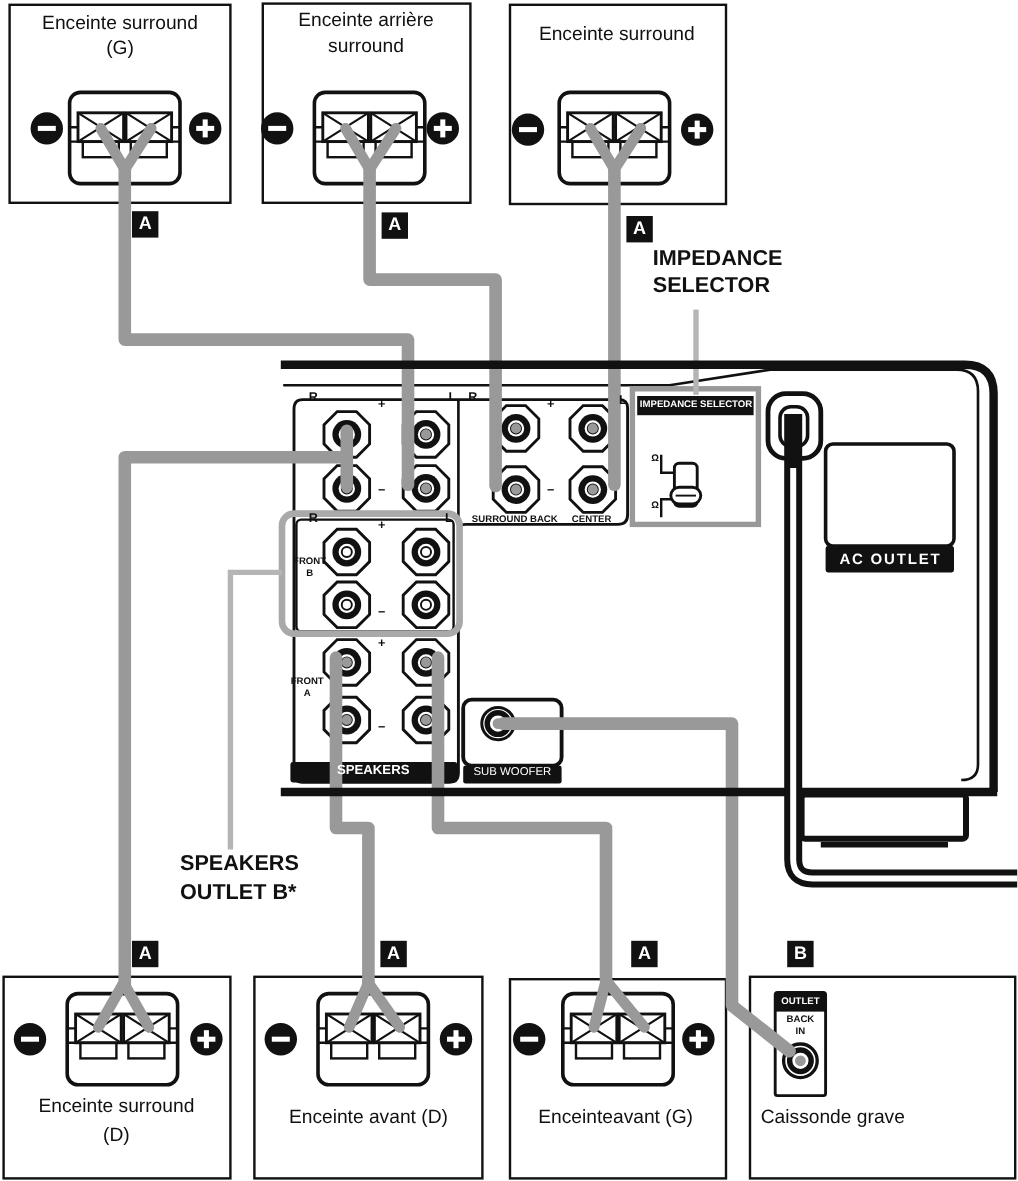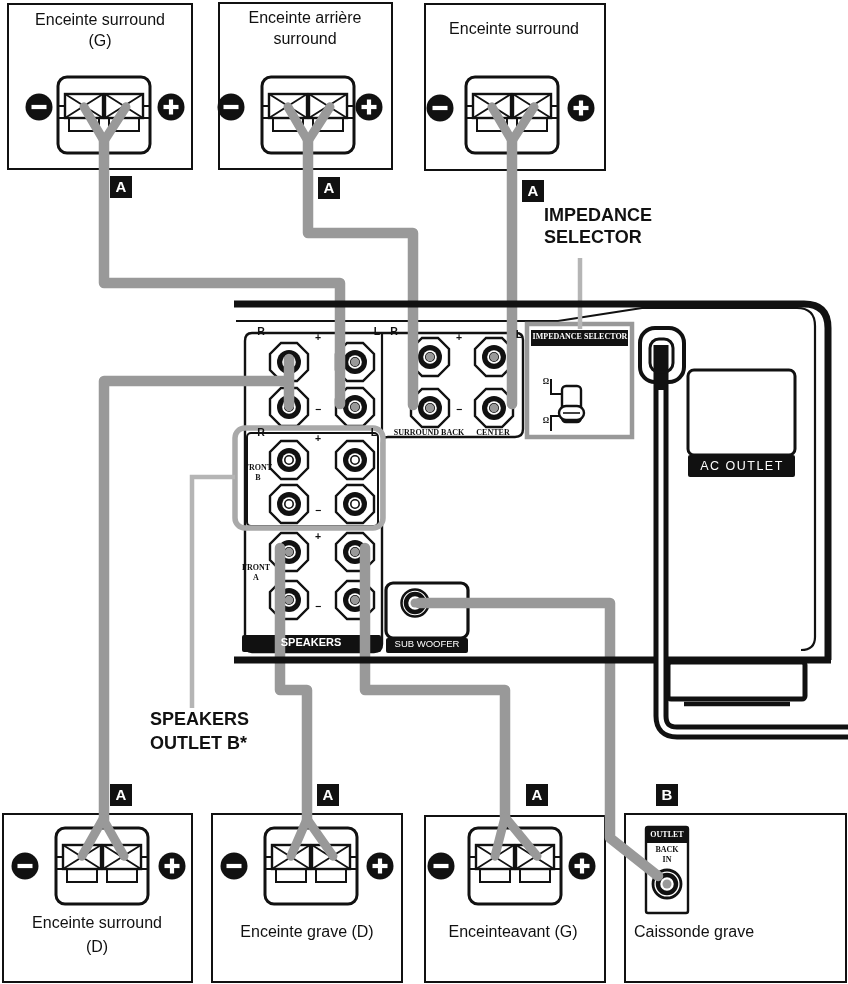--- a/index.html
+++ b/index.html
@@ -2,25 +2,25 @@
 <html><head>
 <meta charset="utf-8">
 <style>
   html,body{margin:0;padding:0;background:#fff;}
   #stage{position:relative;width:848px;height:984px;background:#fff;overflow:hidden;
          font-family:"Liberation Sans",sans-serif;color:#111;}
   #shapes{position:absolute;left:0;top:0;z-index:1;}
   .sbox{position:absolute;background:#fff;border:2.2px solid #111;box-sizing:border-box;z-index:0;}
   .lbl{position:absolute;z-index:2;color:#111;white-space:nowrap;line-height:1.05;}
   .ctr{transform:translateX(-50%);}
-  .s8 {font-size:8px;font-weight:700;font-family:Liberation Serif, serif;}
+  .s8 {font-size:8px;font-weight:700;}
   .s9 {font-size:9.5px;font-weight:400;}
   .s10{font-size:10.5px;font-weight:700;}
   .s11{font-size:11px;font-weight:700;}
-  .s12{font-size:12.5px;font-weight:400;letter-spacing:1.5px;}
+  .s12{font-size:12.5px;font-weight:700;letter-spacing:1.5px;}
   .s16{font-size:16px;}
   .s19{font-size:18px;font-weight:700;}
   .white{color:#fff;}
   .badge{position:absolute;z-index:2;width:22px;height:22px;background:#111;color:#fff;
          font:700 15px/22px "Liberation Sans",sans-serif;text-align:center;}
 </style>
 </head>
 <body>
 
 <div id="stage">
@@ -217,21 +217,21 @@
   </svg>
 
   <span class="lbl s16 ctr" style="left:100px;top:12px">Enceinte surround</span>
   <span class="lbl s16 ctr" style="left:100px;top:33px">(G)</span>
   <span class="lbl s16 ctr" style="left:305px;top:10px">Enceinte arrière</span>
   <span class="lbl s16 ctr" style="left:305px;top:31px">surround</span>
   <span class="lbl s16 ctr" style="left:514px;top:21px">Enceinte surround</span>
 
   <span class="lbl s16 ctr" style="left:97px;top:915px">Enceinte surround</span>
   <span class="lbl s16 ctr" style="left:97px;top:939px">(D)</span>
-  <span class="lbl s16 ctr" style="left:307px;top:924px">Enceinte grave (D)</span>
+  <span class="lbl s16 ctr" style="left:307px;top:924px">Enceinte avant (D)</span>
   <span class="lbl s16 ctr" style="left:513px;top:924px">Enceinteavant (G)</span>
   <span class="lbl s16 ctr" style="left:694px;top:924px">Caissonde grave</span>
 
   <div class="badge" style="left:110px;top:176px">A</div>
   <div class="badge" style="left:318px;top:177px">A</div>
   <div class="badge" style="left:522px;top:180px">A</div>
   <div class="badge" style="left:110px;top:784px">A</div>
   <div class="badge" style="left:317px;top:784px">A</div>
   <div class="badge" style="left:526px;top:784px">A</div>
   <div class="badge" style="left:656px;top:784px">B</div>

